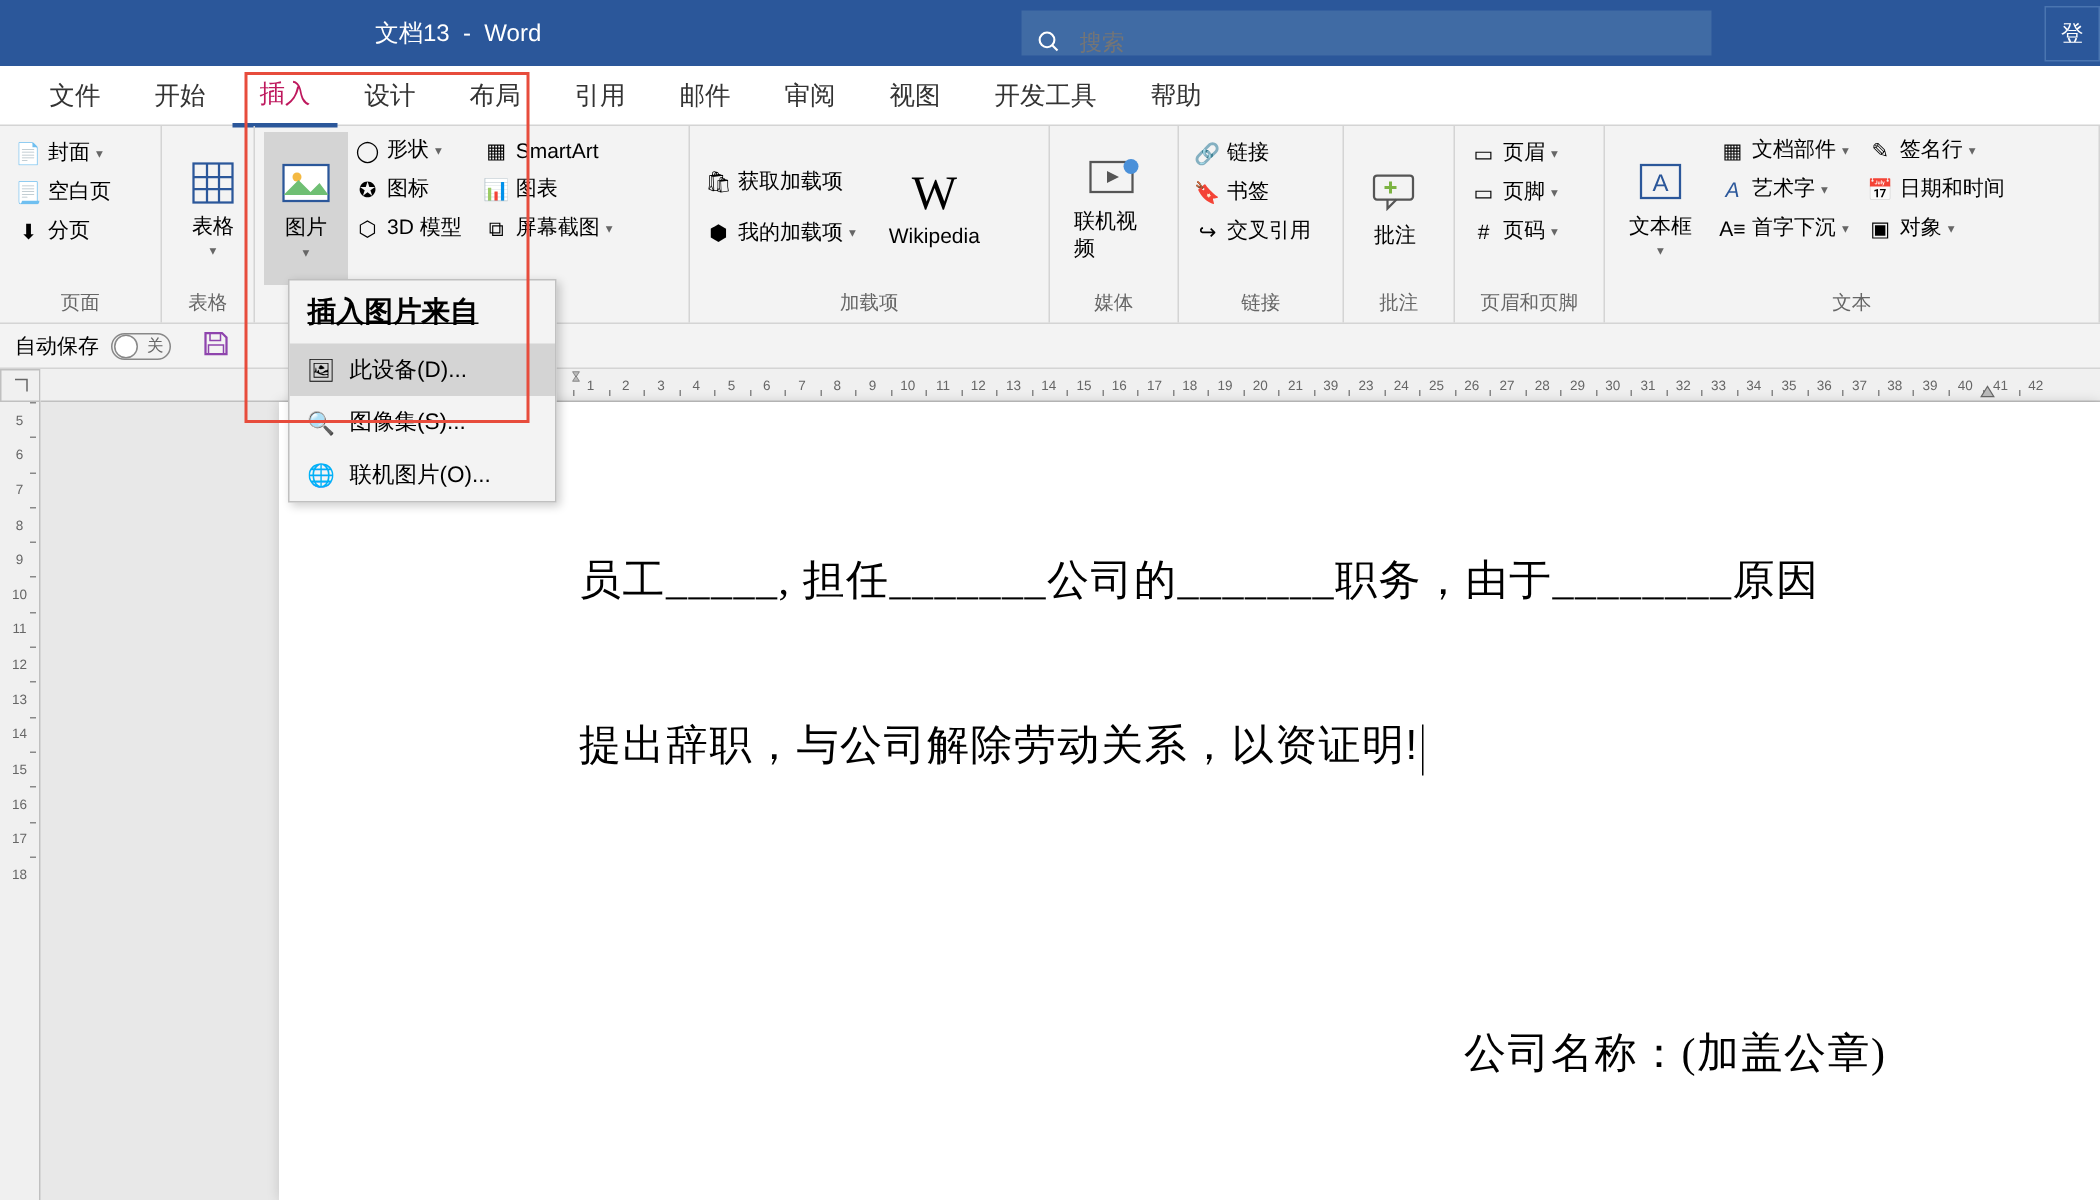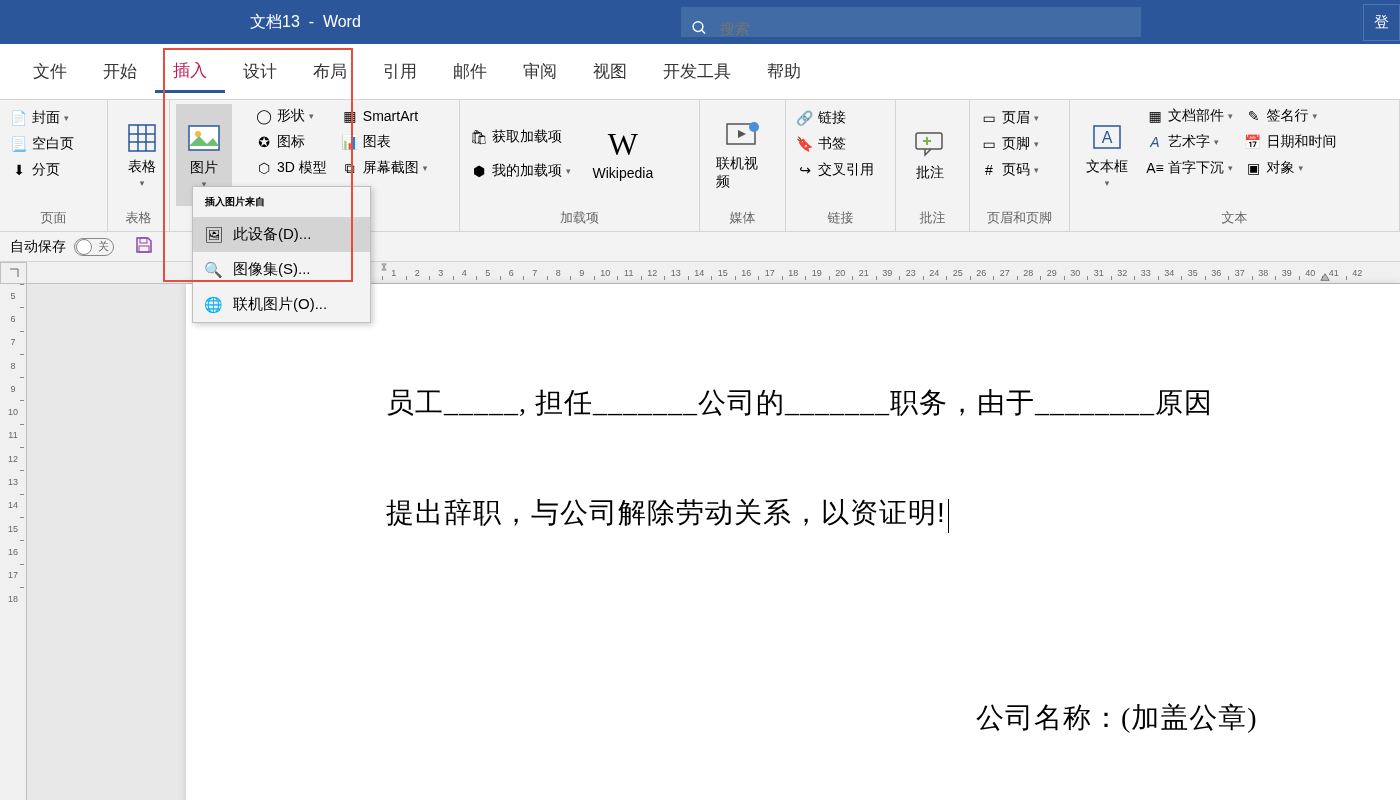--- a/index.html
+++ b/index.html
@@ -5,39 +5,39 @@
 * { margin: 0; padding: 0; box-sizing: border-box; font-family: "Microsoft YaHei", sans-serif; }
 body { background: #fff; overflow: hidden; width: 1400px; height: 800px; }
 
 .titlebar { height: 44px; background: #2b579a; display: flex; align-items: center; color: #fff; }
 .titlebar .title { margin-left: 250px; font-size: 16px; }
 .titlebar .search { margin-left: 320px; width: 460px; height: 30px; background: #406ba4; display: flex; align-items: flex-end; padding: 0 10px; }
 .titlebar .search svg { margin-right: 12px; }
 .titlebar .search input { background: transparent; border: none; color: #c8d4e8; font-size: 15px; outline: none; width: 100%; }
 .titlebar .login { position: absolute; right: 0; top: 4px; background: #2b579a; color: #fff; padding: 8px 10px; border: 1px solid #4a75b0; font-size: 15px; }
 
-.tabs { height: 56px; background: #fff; display: flex; align-items: center; border-bottom: 1px solid #d4d4d4; padding-left: 15px; }
+.tabs { height: 40px; background: #fff; display: flex; align-items: center; border-bottom: 1px solid #d4d4d4; padding-left: 15px; }
 .tabs .tab { padding: 8px 18px; font-size: 17px; color: #333; cursor: pointer; }
 .tabs .tab.active { color: #be185d; border-bottom: 3px solid #2b579a; font-weight: 500; }
 
 .ribbon { height: 132px; background: #f3f3f3; display: flex; border-bottom: 1px solid #d4d4d4; }
 .group { border-right: 1px solid #d4d4d4; display: flex; flex-direction: column; position: relative; }
 .group-content { flex: 1; display: flex; padding: 4px 6px; }
 .group-label { text-align: center; font-size: 13px; color: #666; padding: 2px 0 4px; }
 
 .btn-stack { display: flex; flex-direction: column; gap: 2px; }
 .btn-sm { display: flex; align-items: center; gap: 4px; font-size: 14px; padding: 3px 4px; white-space: nowrap; cursor: pointer; }
 .btn-lg { display: flex; flex-direction: column; align-items: center; justify-content: center; padding: 4px 10px; font-size: 14px; cursor: pointer; gap: 2px; }
 .btn-lg.active { background: #d4d4d4; }
 .chev { font-size: 9px; color: #666; }
 .ic { width: 18px; height: 18px; display: inline-flex; align-items: center; justify-content: center; }
 .ic-lg { width: 36px; height: 36px; display: flex; align-items: center; justify-content: center; }
 
 .dropdown { position: absolute; top: 186px; left: 192px; width: 179px; background: #f3f3f3; border: 1px solid #c0c0c0; box-shadow: 2px 2px 6px rgba(0,0,0,0.2); z-index: 100; }
-.dropdown-header { padding: 8px 12px; font-size: 10px; font-weight: bold; }
+.dropdown-header { padding: 8px 12px; font-size: 19px; font-weight: bold; text-decoration: underline; }
 .dropdown-item { display: flex; align-items: center; gap: 10px; padding: 8px 12px; font-size: 15px; cursor: pointer; }
 .dropdown-item.hover { background: #d4d4d4; }
 
 .highlight { position: absolute; border: 2px solid #e74c3c; pointer-events: none; z-index: 200; }
 
 .qat { height: 30px; background: #f3f3f3; display: flex; align-items: center; padding: 0 10px; gap: 8px; font-size: 14px; border-bottom: 1px solid #d4d4d4; }
 .toggle { width: 40px; height: 18px; border: 1px solid #888; border-radius: 9px; display: flex; align-items: center; padding: 0 4px; justify-content: flex-end; font-size: 11px; color: #666; position: relative; }
 .toggle::before { content: ''; width: 14px; height: 14px; background: #fff; border: 1px solid #888; border-radius: 50%; position: absolute; left: 1px; }
 
 .canvas { position: relative; background: #e8e8e8; height: 554px; }
@@ -124,21 +124,21 @@
           </span>
       <span>表格</span>
           <span class="chev">▾</span>
     </div>
       </div>
     <div class="group-label">表格</div>
   </div>
 
   <div class="group" style="width:290px">
     <div class="group-content">
-      <div class="btn-lg active" style="margin-right:19px">
+      <div class="btn-lg active" style="margin-right:0">
         <span class="ic-lg">
             <svg width="34" height="30" viewBox="0 0 34 30">
               <rect x="2" y="2" width="30" height="24" fill="#fff" stroke="#2b579a" stroke-width="1.5"></rect>
               <circle cx="11" cy="10" r="3" fill="#f4b942"></circle>
               <path d="M2 22 L12 12 L20 20 L26 14 L32 22 Z" fill="#6fbf73"></path>
             </svg>
           </span>
         <span>图片</span>
           <span class="chev">▾</span>
       </div>

